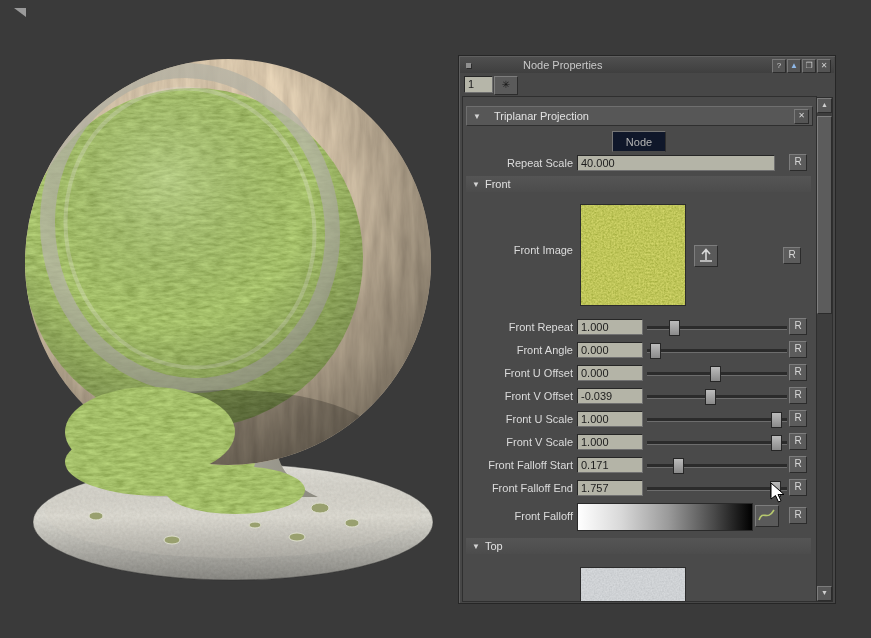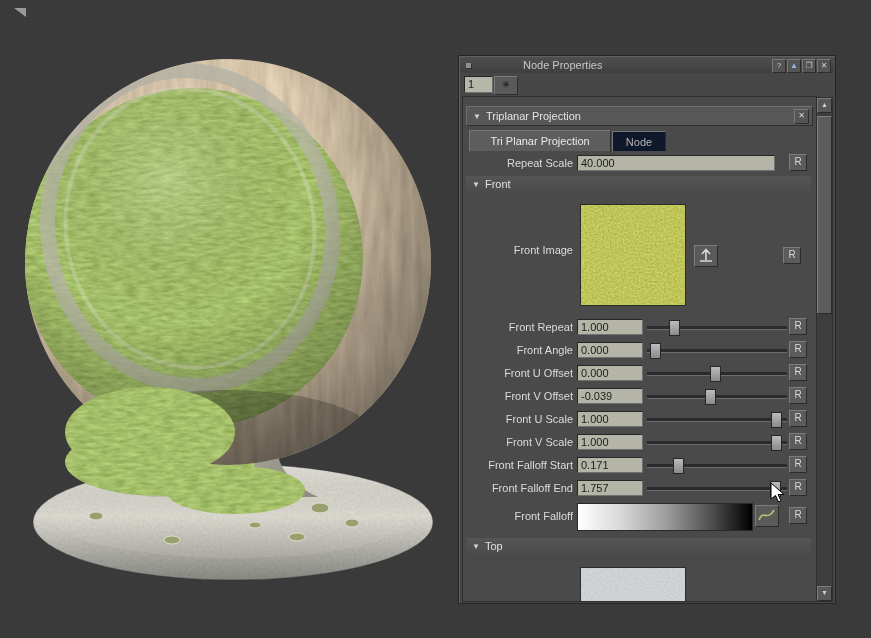--- a/index.html
+++ b/index.html
@@ -29,21 +29,21 @@
             border:1px solid;border-color:#7d7d7d #2c2c2c #2c2c2c #7d7d7d;color:#161616;
             text-align:center;line-height:15px;font-size:10px;}
 
   .content{position:absolute;left:3px;top:40px;width:353px;height:504px;background:#4a4a4a;
            border:1px solid #2f2f2f;overflow:hidden;}
 
   .node-header{position:absolute;left:3px;top:9px;width:345px;height:18px;background:#575757;
                border:1px solid;border-color:#6f6f6f #2f2f2f #2f2f2f #6f6f6f;
                display:flex;align-items:center;}
   .tri{font-size:8px;color:#d3d3d3;margin:0 5px 0 6px;}
-  .node-title{color:#e2e2e2;}
+  .node-title{color:#e2e2e2;margin-left:8px;}
   .node-close{position:absolute;right:3px;top:2px;width:13px;height:13px;background:#555;
               border:1px solid;border-color:#7a7a7a #2c2c2c #2c2c2c #7a7a7a;color:#d6d6d6;
               font-size:8px;line-height:12px;text-align:center;}
 
   .tab{position:absolute;top:33px;height:20px;text-align:center;line-height:20px;
        border:1px solid;border-color:#767676 #2d2d2d #4a4a4a #767676;}
   .tab.active{left:6px;width:140px;background:#5d5d5d;color:#eaeaea;}
   .tab.inactive{left:149px;width:52px;top:34px;height:19px;background:#0f172a;color:#b3b3b3;}
 
   .sec-hdr{position:absolute;left:3px;width:345px;height:16px;background:linear-gradient(#555,#4c4c4c);
@@ -204,21 +204,20 @@
     <div class="pick-btn">✳</div>
 
     <div class="content">
 
       <div class="node-header">
         <span class="tri">▼</span>
         <span class="node-title">Triplanar Projection</span>
         <div class="node-close">✕</div>
       </div>
 
-      <div class="tab active">Tri Planar Projection</div>
       <div class="tab inactive">Node</div>
 
       <div class="row" style="top:57px">
         <div class="lbl">Repeat Scale</div>
         <div class="fld wide">40.000</div>
         <div class="rbtn">R</div>
       </div>
 
       <div class="sec-hdr" style="top:79px">
         <span class="tri">▼</span>

